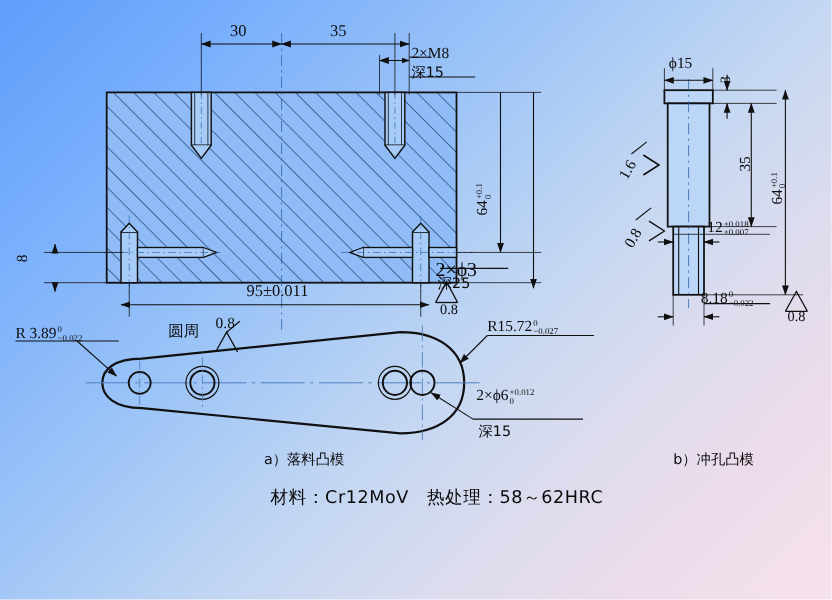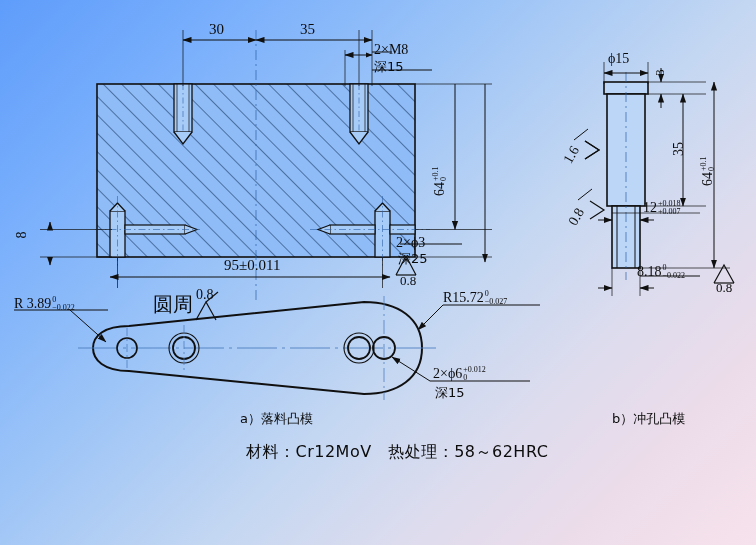--- a/index.html
+++ b/index.html
@@ -246,36 +246,36 @@
   <div class="lbl cjk" style="left:374px;top:60px;font-size:13px;">深15</div>
 
   <div class="lbl serif vert" style="left:18px;top:228px;font-size:14px;transform:rotate(-90deg);">8</div>
 
   <div class="lbl serif" style="left:224px;top:258px;font-size:15px;">95±0.011</div>
 
   <div class="lbl serif vert" style="left:432px;top:196px;font-size:14px;transform:rotate(-90deg);transform-origin:left top;">
     <span class="base">64</span><span class="tol"><span>+0.1</span><span>0</span></span>
   </div>
 
-  <div class="lbl serif" style="left:396px;top:236px;font-size:14px;">2×ϕ3</div>
+  <div class="lbl serif" style="left:396px;top:236px;font-size:18px;">2×ϕ3</div>
   <div class="lbl cjk" style="left:398px;top:252px;font-size:13px;">深25</div>
   <div class="lbl serif" style="left:400px;top:274px;font-size:13px;">0.8</div>
 
   <div class="lbl serif" style="left:14px;top:296px;font-size:14px;">
     <span class="base">R 3.89</span><span class="tol"><span>0</span><span>−0.022</span></span>
   </div>
 
-  <div class="lbl cjk" style="left:153px;top:294px;font-size:20px;">圆周</div>
+  <div class="lbl cjk" style="left:153px;top:294px;font-size:14px;">圆周</div>
   <div class="lbl serif" style="left:196px;top:288px;font-size:14px;">0.8</div>
 
   <div class="lbl serif" style="left:443px;top:290px;font-size:14px;">
     <span class="base">R15.72</span><span class="tol"><span>0</span><span>−0.027</span></span>
   </div>
 
-  <div class="lbl serif" style="left:433px;top:366px;font-size:14px;">
+  <div class="lbl serif" style="left:433px;top:353px;font-size:14px;">
     <span class="base">2×ϕ6</span><span class="tol"><span>+0.012</span><span>0</span></span>
   </div>
   <div class="lbl cjk" style="left:435px;top:386px;font-size:13px;">深15</div>
 
   <div class="lbl serif" style="left:608px;top:52px;font-size:14px;">ϕ15</div>
   <div class="lbl serif vert" style="left:656px;top:66px;font-size:13px;transform:rotate(-90deg);">3</div>
   <div class="lbl serif vert" style="left:672px;top:142px;font-size:14px;transform:rotate(-90deg);">35</div>
 
   <div class="lbl serif vert" style="left:700px;top:186px;font-size:14px;transform:rotate(-90deg);transform-origin:left top;">
     <span class="base">64</span><span class="tol"><span>+0.1</span><span>0</span></span>

